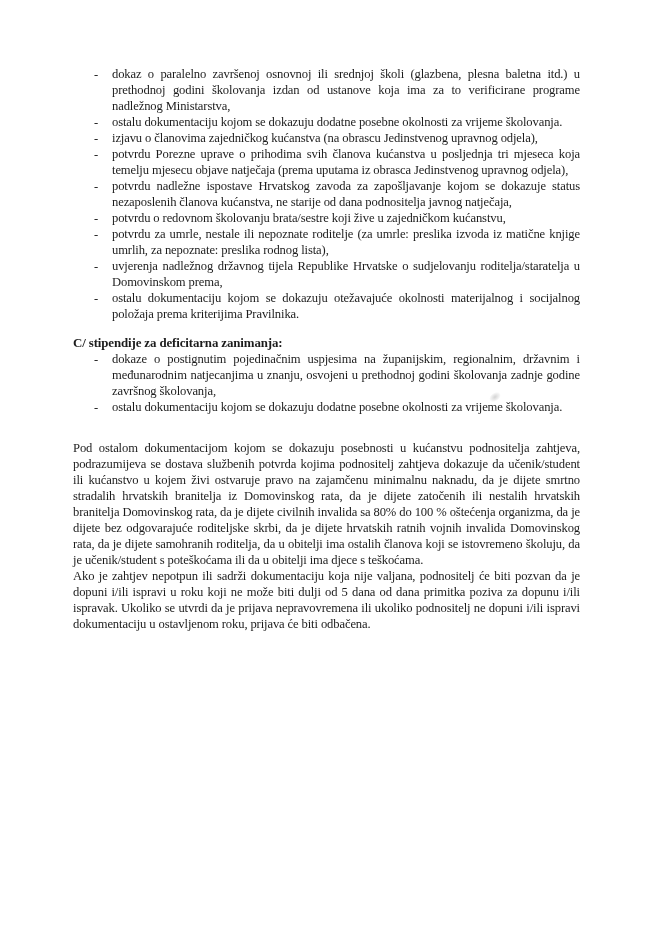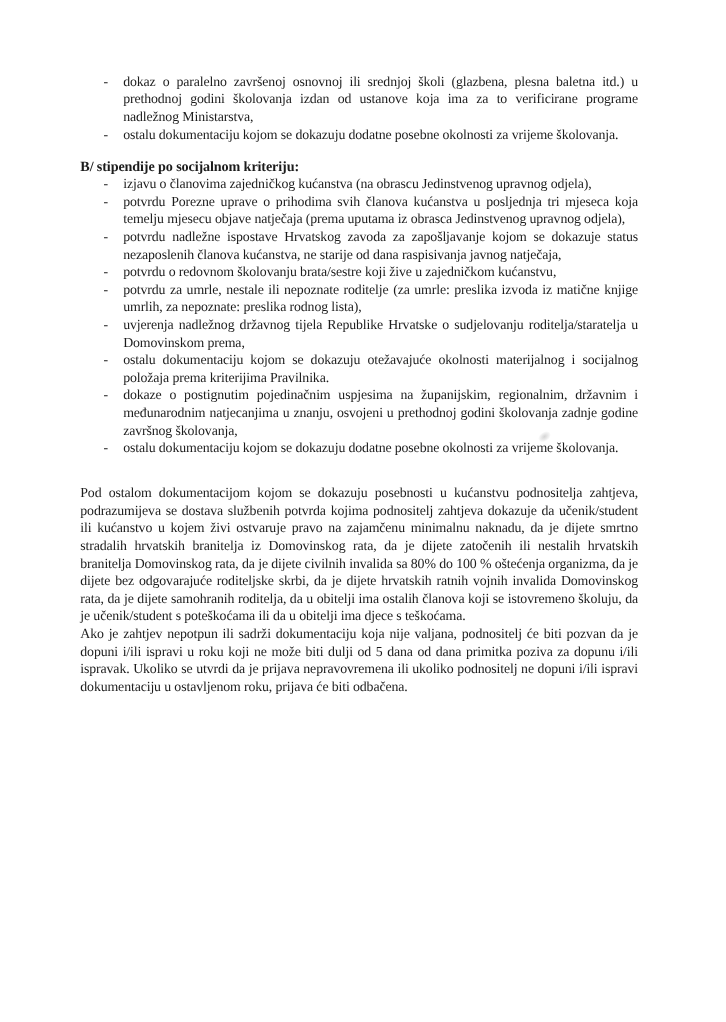--- a/index.html
+++ b/index.html
@@ -84,53 +84,53 @@
       <li>
         <span class="dash">-</span>
         <span class="btext">dokaz o paralelno završenoj osnovnoj ili srednjoj školi (glazbena, plesna baletna itd.) u prethodnoj godini školovanja izdan od ustanove koja ima za to verificirane programe nadležnog Ministarstva,</span>
       </li>
       <li>
         <span class="dash">-</span>
         <span class="btext">ostalu dokumentaciju kojom se dokazuju dodatne posebne okolnosti za vrijeme školovanja.</span>
       </li>
     </ul>
 
-    <p class="hdg">B/ stipendije po socijalnom kriteriju:</p>
 
     <ul class="blist gap-after-hdg">
       <li>
         <span class="dash">-</span>
         <span class="btext">izjavu o članovima zajedničkog kućanstva (na obrascu Jedinstvenog upravnog odjela),</span>
       </li>
       <li>
         <span class="dash">-</span>
         <span class="btext">potvrdu Porezne uprave o prihodima svih članova kućanstva u posljednja tri mjeseca koja temelju mjesecu objave natječaja (prema uputama iz obrasca Jedinstvenog upravnog odjela),</span>
       </li>
       <li>
         <span class="dash">-</span>
-        <span class="btext">potvrdu nadležne ispostave Hrvatskog zavoda za zapošljavanje kojom se dokazuje status nezaposlenih članova kućanstva, ne starije od dana raspisivanja javnog natječaja,</span>
+        <span class="btext">potvrdu nadležne ispostave Hrvatskog zavoda za zapošljavanje kojom se dokazuje status nezaposlenih članova kućanstva, ne starije od dana podnositelja javnog natječaja,</span>
       </li>
       <li>
         <span class="dash">-</span>
         <span class="btext">potvrdu o redovnom školovanju brata/sestre koji žive u zajedničkom kućanstvu,</span>
       </li>
       <li>
         <span class="dash">-</span>
         <span class="btext">potvrdu za umrle, nestale ili nepoznate roditelje (za umrle: preslika izvoda iz matične knjige umrlih, za nepoznate: preslika rodnog lista),</span>
       </li>
       <li>
         <span class="dash">-</span>
         <span class="btext">uvjerenja nadležnog državnog tijela Republike Hrvatske o sudjelovanju roditelja/staratelja u Domovinskom prema,</span>
       </li>
       <li>
         <span class="dash">-</span>
         <span class="btext">ostalu dokumentaciju kojom se dokazuju otežavajuće okolnosti materijalnog i socijalnog položaja prema kriterijima Pravilnika.</span>
       </li>
     </ul>
 
+    <p class="hdg">C/ stipendije za deficitarna zanimanja:</p>
 
     <ul class="blist gap-after-hdg">
       <li>
         <span class="dash">-</span>
         <span class="btext">dokaze o postignutim pojedinačnim uspjesima na županijskim, regionalnim, državnim i međunarodnim natjecanjima u znanju, osvojeni u prethodnoj godini školovanja zadnje godine završnog školovanja,</span>
       </li>
       <li>
         <span class="dash">-</span>
         <span class="btext">ostalu dokumentaciju kojom se dokazuju dodatne posebne okolnosti za vrijeme školovanja.</span>
       </li>

